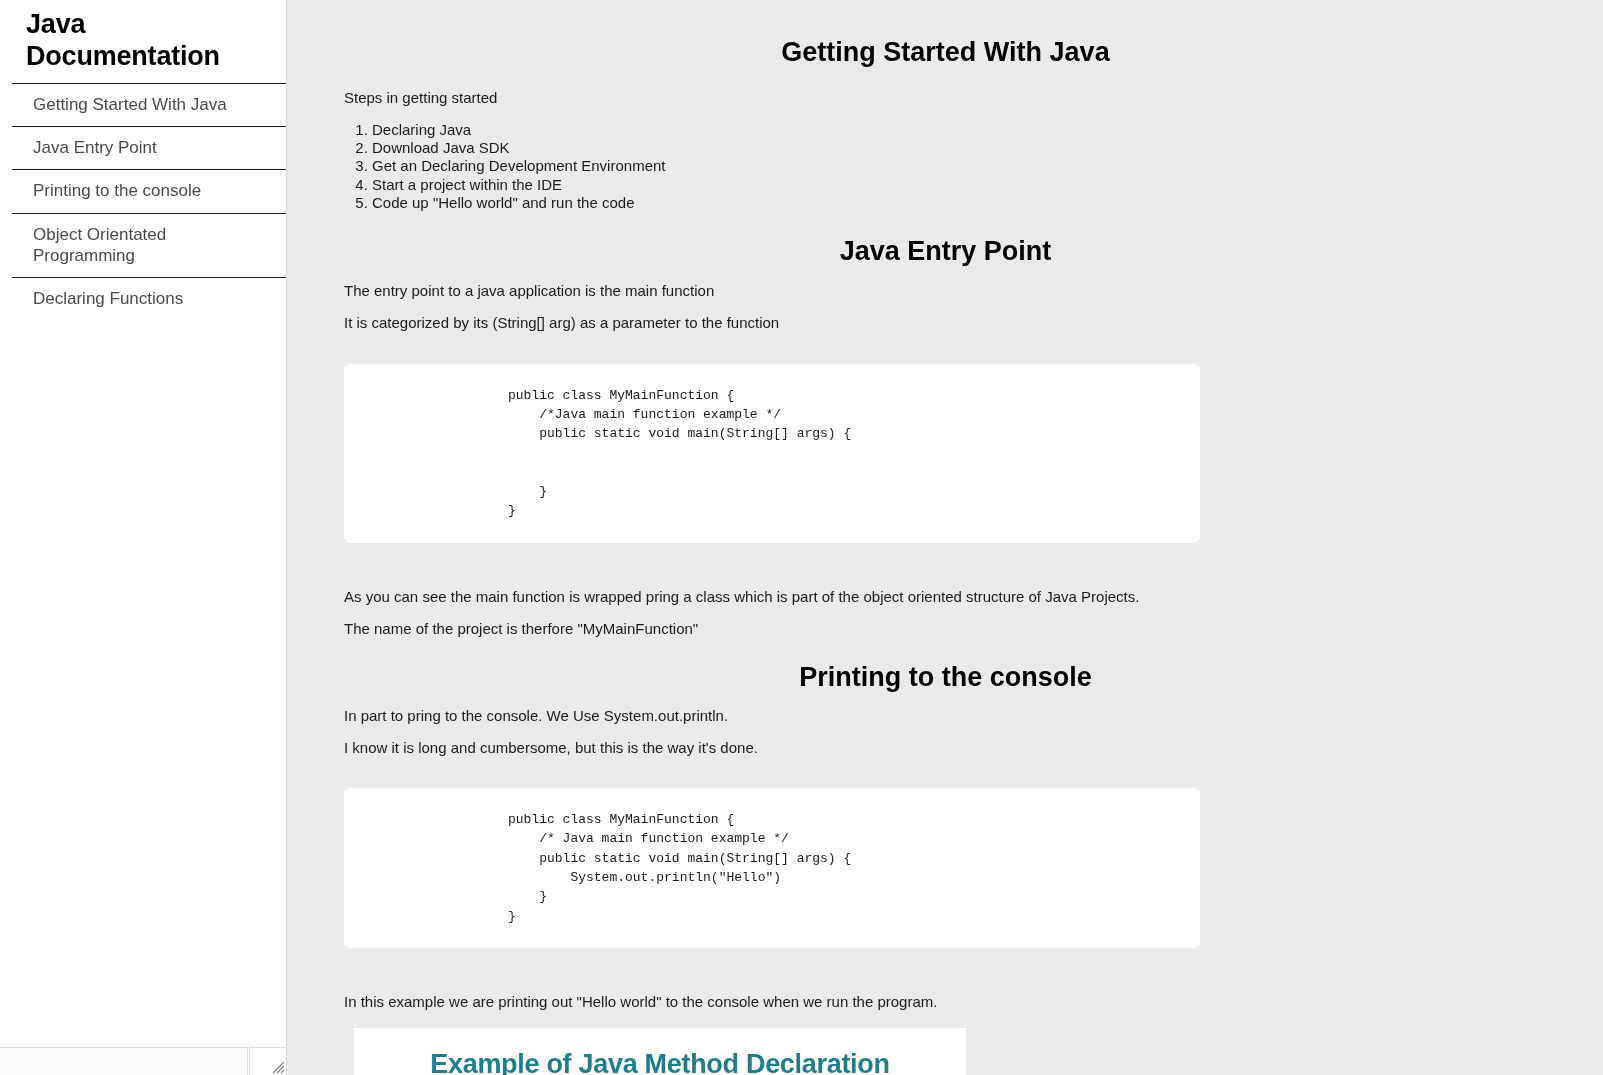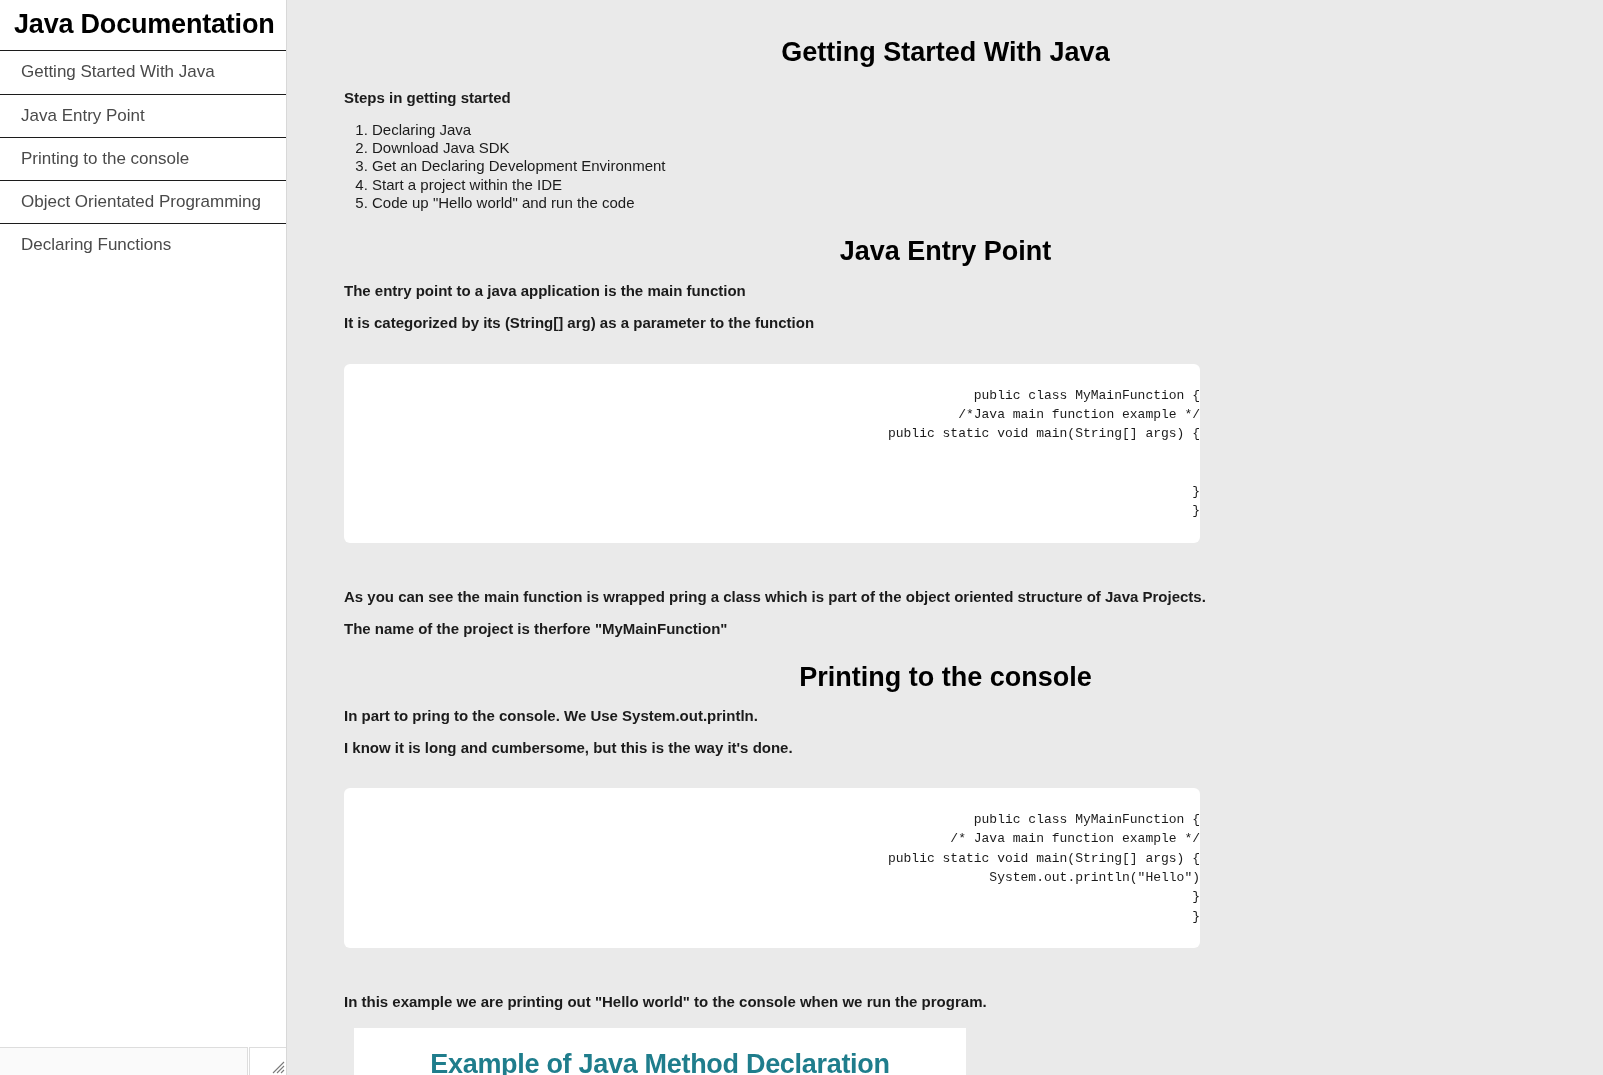--- a/index.html
+++ b/index.html
@@ -25,20 +25,21 @@
   #navbar {
     position: absolute;
     left: 0;
     top: 0;
     width: 287px;
     height: 1075px;
     background: #ffffff;
     box-sizing: border-box;
     border-right: 1px solid #d8d8d8;
     overflow: hidden;
+    padding-left: 12px;
   }
 
   .nav-header {
     font-size: 27px;
     font-weight: bold;
     color: #000000;
     padding: 8px 0 10px 14px;
     line-height: 1.2;
     letter-spacing: -0.2px;
   }
@@ -125,21 +126,20 @@
   #sec-getting-started .section-title { padding-top: 36px; }
   #sec-entry-point .section-title { padding-top: 22px; }
   #sec-printing .section-title { padding-top: 22px; }
 
   .para {
     font-size: 15px;
     color: #1b1b1b;
     margin: 0;
     padding: 0 0 0 56px;
     line-height: 1.35;
-    font-weight: bold;
   }
 
   .steps-list {
     margin: 0;
     padding: 0 0 0 84px;
     font-size: 15px;
     color: #1b1b1b;
     line-height: 1.2;
   }
   .steps-list li {
@@ -158,21 +158,20 @@
   }
 
   .code-block {
     font-family: "Liberation Mono", monospace;
     font-size: 13px;
     line-height: 19.3px;
     color: #1b1b1b;
     margin: 0;
     padding: 0 0 0 164px;
     white-space: pre;
-    text-align: right;
   }
 
   .figure-card {
     margin: 0 0 0 66px;
     width: 612px;
     background: #ffffff;
     box-sizing: border-box;
     padding: 20px 0 0 0;
   }
   .figure-title {

